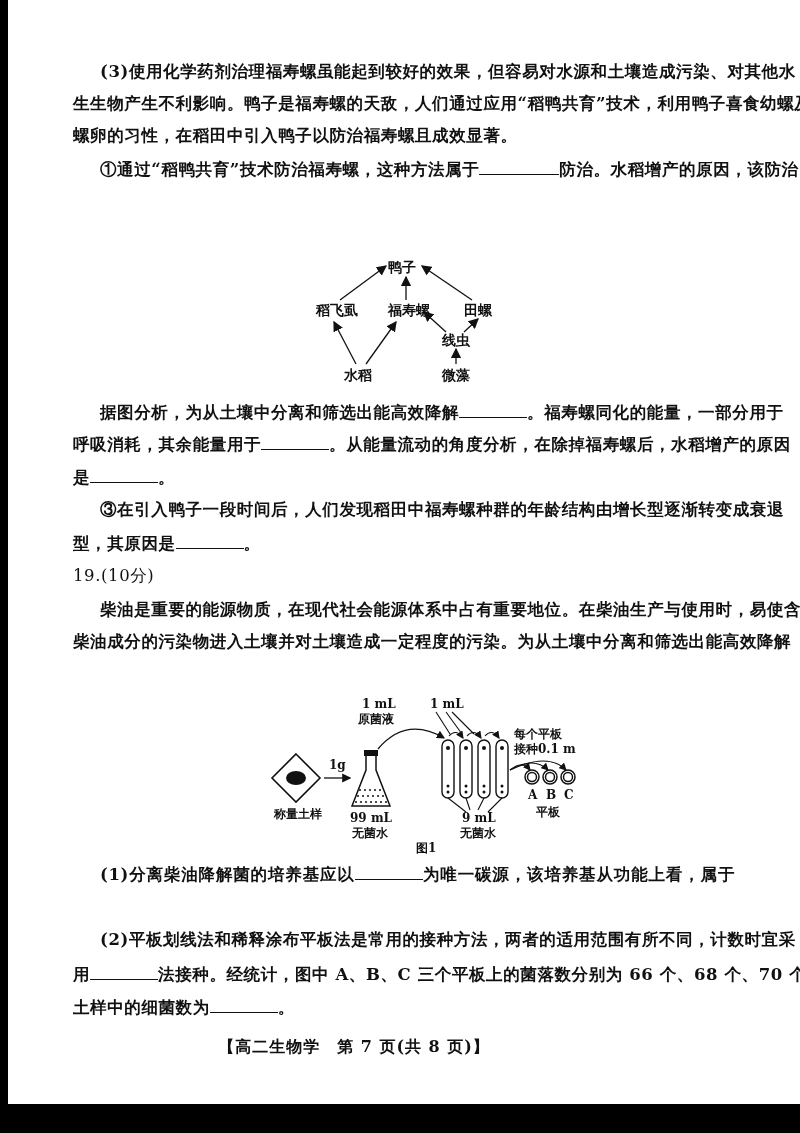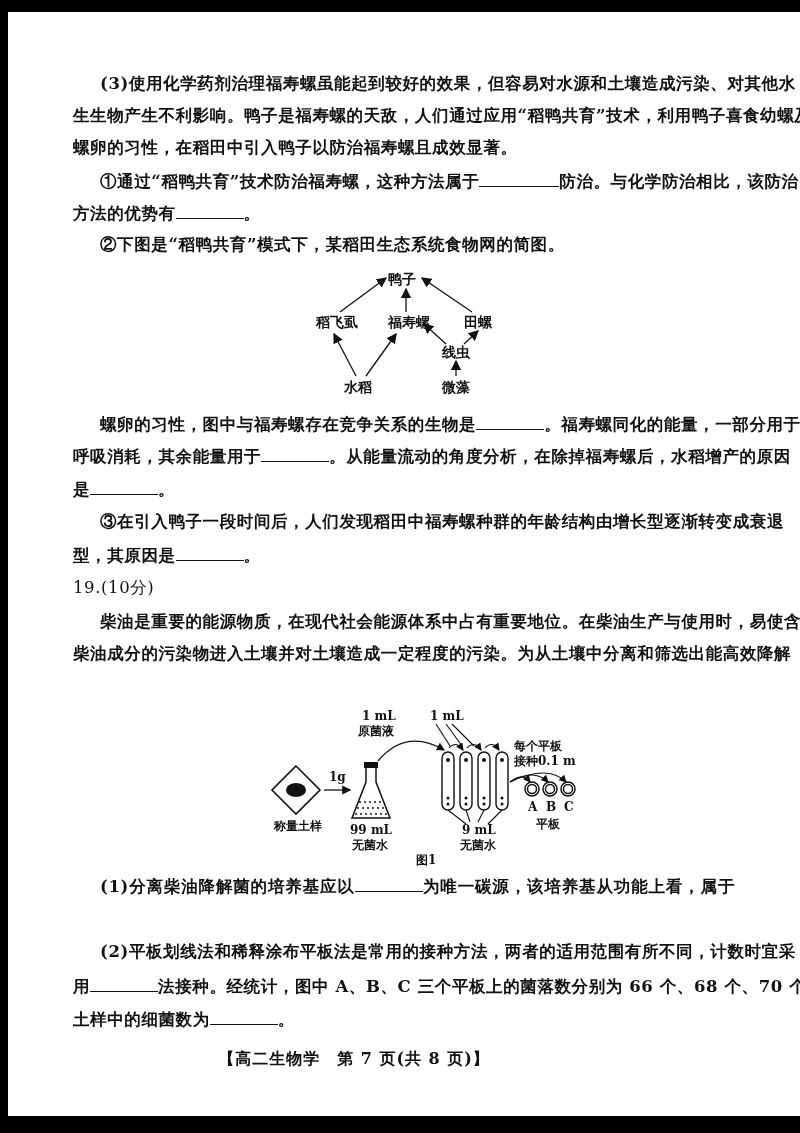--- a/index.html
+++ b/index.html
@@ -1,21 +1,21 @@
 <!DOCTYPE html>
 <html><head>
 <meta charset="utf-8">
 <style>
   html, body { margin: 0; padding: 0; }
   body {
     width: 800px; height: 1133px; background: #000; position: relative; overflow: hidden;
     font-family: "DejaVu Serif", "Liberation Serif", serif; color: #111;
   }
   .page {
-    position: absolute; left: 8px; top: 12px; width: 792px; height: 1104px;
+    position: absolute; left: 8px; top: 0; width: 792px; height: 1104px;
     background: #fff;
   }
   .line {
     position: absolute; left: 65px; width: 662px;
     font-size: 16.5px; line-height: 20px; white-space: nowrap;
     letter-spacing: 0.6px; font-weight: bold;
     text-align: justify; text-align-last: justify;
   }
   .line.short { text-align-last: left; }
   .line.indent { left: 92px; width: 635px; }
@@ -32,27 +32,23 @@
 </head>
 <body>
 
 <div class="page">
 
   <div class="line indent" style="top:62px">(3)使用化学药剂治理福寿螺虽能起到较好的效果，但容易对水源和土壤造成污染、对其他水</div>
   <div class="line" style="top:94px">生生物产生不利影响。鸭子是福寿螺的天敌，人们通过应用“稻鸭共育”技术，利用鸭子喜食幼螺及</div>
   <div class="line short" style="top:126px">螺卵的习性，在稻田中引入鸭子以防治福寿螺且成效显著。</div>
 
   <div class="line indent" style="top:158px">
-    <span>①通过“稻鸭共育”技术防治福寿螺，这种方法属于</span><span class="blank b80"></span><span>防治。与化学防治相比，该防治</span>
-  </div>
-  <div class="line short" style="top:190px">
-    <span>方法的优势有</span><span class="blank b70"></span><span>。</span>
-  </div>
-
-  <div class="line indent short" style="top:223px">②下图是“稻鸭共育”模式下，某稻田生态系统食物网的简图。</div>
+    <span>①通过“稻鸭共育”技术防治福寿螺，这种方法属于</span><span class="blank b80"></span><span>防治。水稻增产的原因，该防治</span>
+  </div>
+
 
   <svg style="position:absolute; left:292px; top:252px;" width="220" height="135" viewBox="0 0 220 135">
     <defs>
       <marker id="ah" markerWidth="8" markerHeight="8" refX="7" refY="4" orient="auto">
         <path d="M0,0 L8,4 L0,8 z" fill="#111"></path>
       </marker>
     </defs>
     <g font-size="14" font-weight="bold" fill="#111">
       <text x="88" y="20">鸭子</text>
       <text x="16" y="63">稻飞虱</text>
@@ -76,21 +72,21 @@
 
       <line x1="146" y1="80" x2="124" y2="60"></line>
 
       <line x1="164" y1="80" x2="178" y2="67"></line>
 
       <line x1="156" y1="112" x2="156" y2="97"></line>
     </g>
   </svg>
 
   <div class="line indent" style="top:401px">
-    <span>螺卵的习性，图中与福寿螺存在竞争关系的生物是</span><span class="blank b70"></span><span>。福寿螺同化的能量，一部分用于</span>
+    <span>据图分析，为从土壤中分离和筛选出能高效降解</span><span class="blank b70"></span><span>。福寿螺同化的能量，一部分用于</span>
   </div>
   <div class="line" style="top:433px">
     <span>呼吸消耗，其余能量用于</span><span class="blank b70"></span><span>。从能量流动的角度分析，在除掉福寿螺后，水稻增产的原因</span>
   </div>
   <div class="line short" style="top:466px">
     <span>是</span><span class="blank b70"></span><span>。</span>
   </div>
 
   <div class="line indent" style="top:500px">③在引入鸭子一段时间后，人们发现稻田中福寿螺种群的年龄结构由增长型逐渐转变成衰退</div>
   <div class="line short" style="top:532px">

